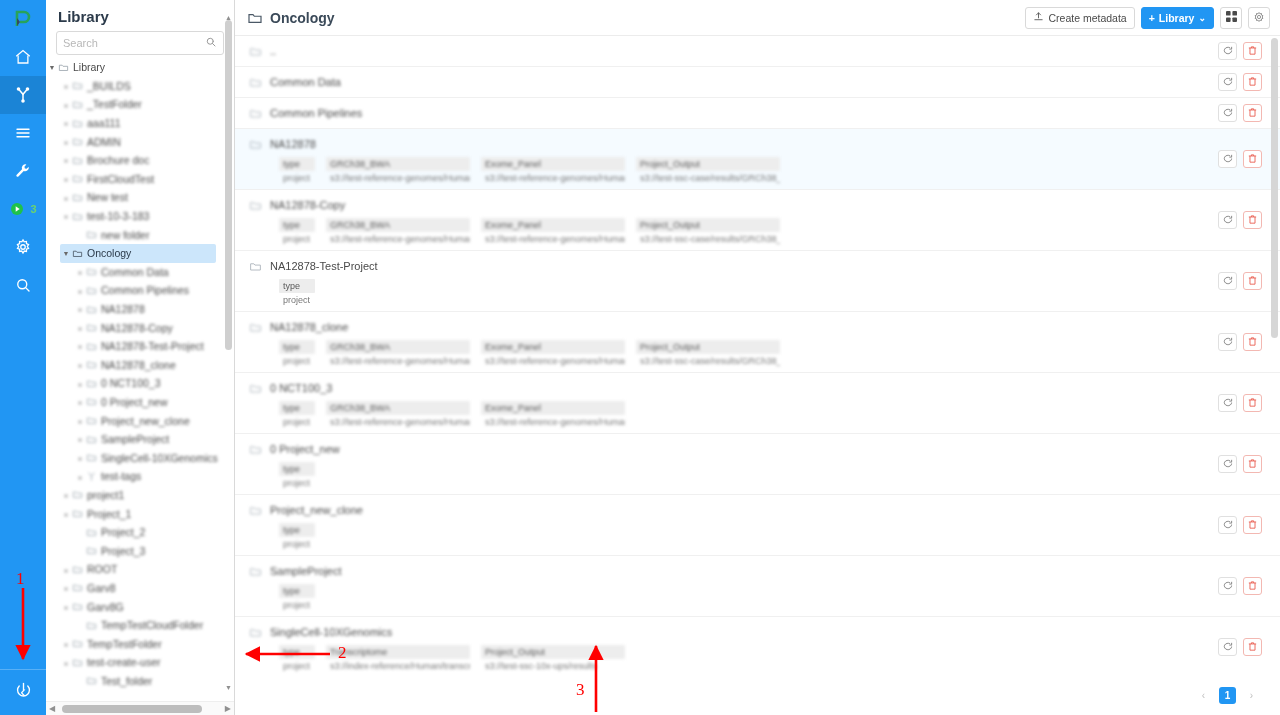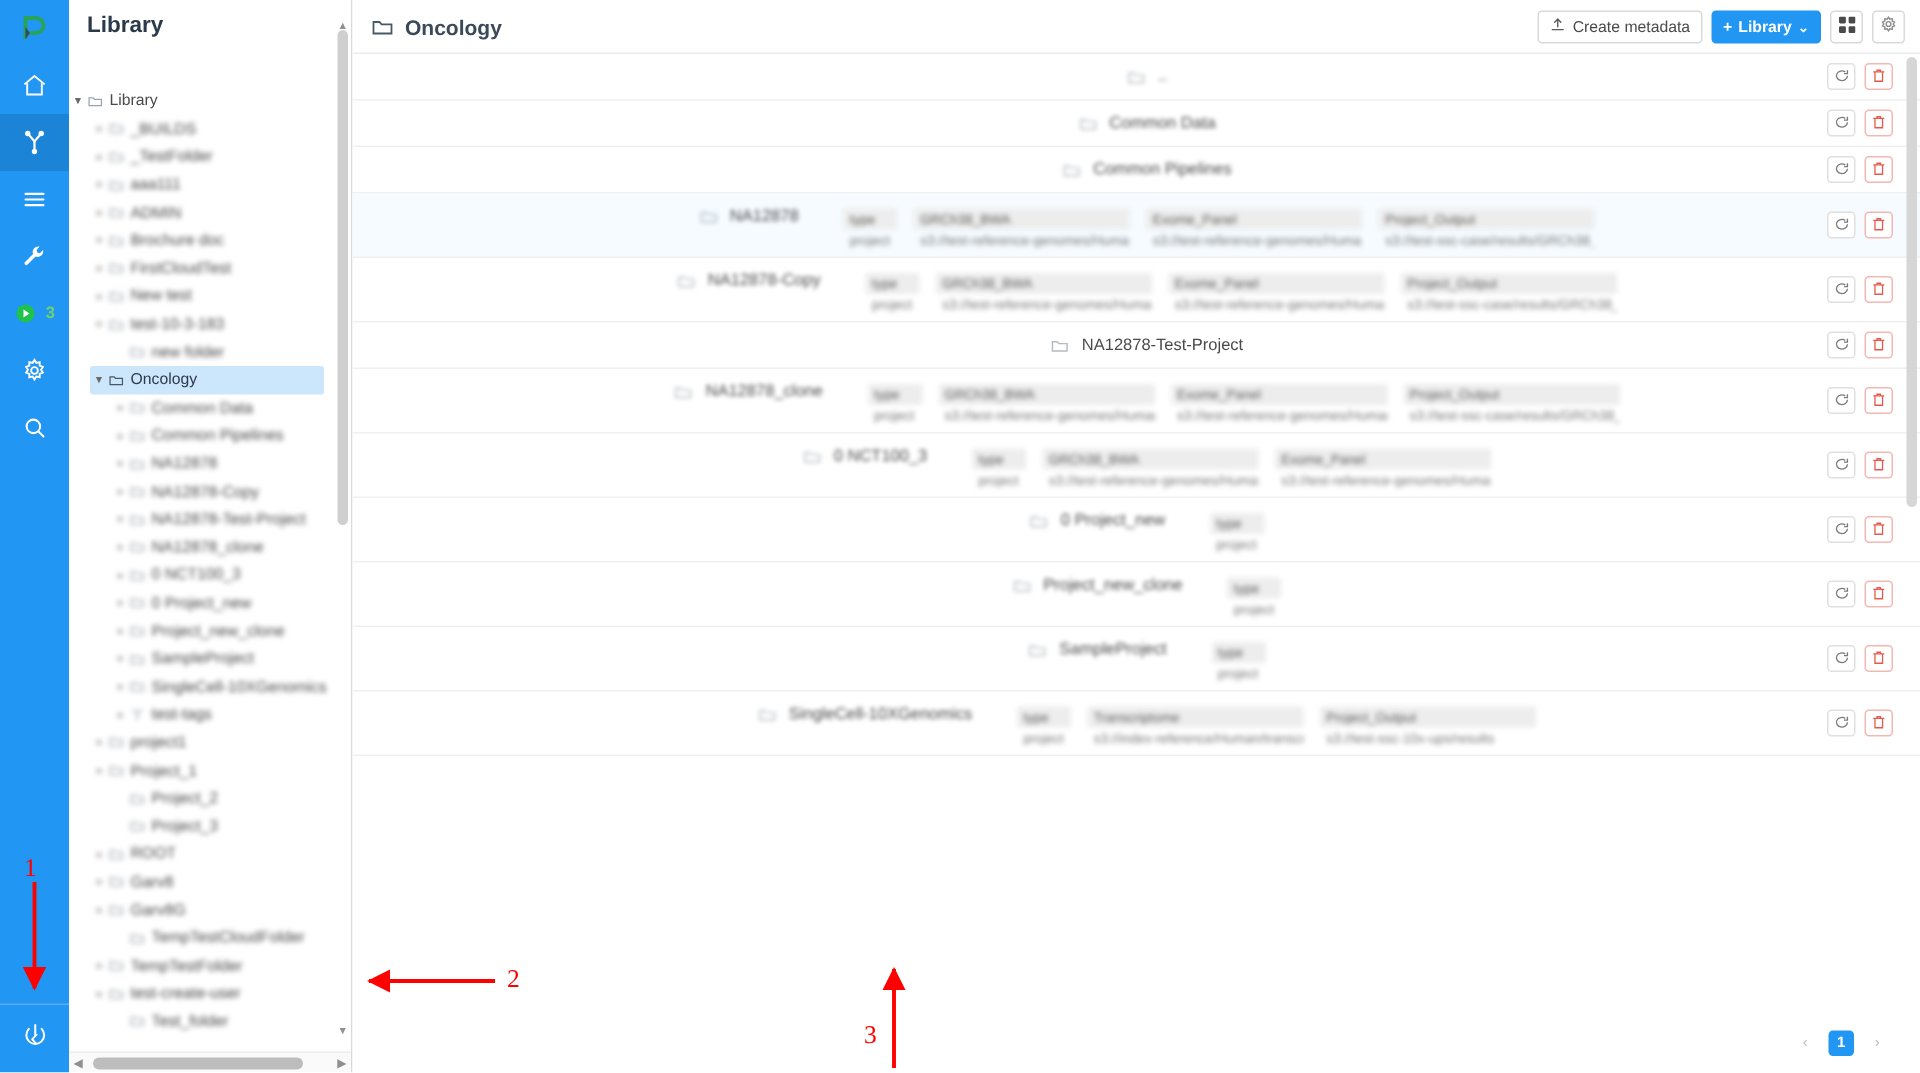--- a/index.html
+++ b/index.html
@@ -75,21 +75,21 @@
     height: 22px; border: 1px solid #d9d9d9; border-radius: 3px; background: #fff;
     font-size: 10.5px; color: #4a4a4a; display: flex; align-items: center; gap: 4px;
     padding: 0 7px; font-family: "Liberation Sans", sans-serif; white-space: nowrap;
   }
   .btn-primary { background: #2196f3; border-color: #2196f3; color: #fff; font-weight: 600; }
   .btn-icon { width: 22px; padding: 0; justify-content: center; }
 
   .list { flex: 1 1 auto; overflow: hidden; position: relative; }
   .row {
     border-bottom: 1px solid #f0f0f0; padding: 6px 0 6px 14px; position: relative;
-    display: flex; flex-direction: row; justify-content: center;
+    display: flex; flex-direction: column; justify-content: center;
   }
   .row.hl { background: #f5fbff; }
   .row-top { display: flex; align-items: center; height: 18px; }
   .row-top .ficon { margin-right: 8px; display: flex; align-items: center; opacity: .75; }
   .row-name { font-size: 11px; color: #4a4a4a; white-space: nowrap; }
   .chips { display: flex; gap: 11px; margin: 4px 0 0 30px; }
   .chip { min-width: 36px; }
   .chip .k {
     background: #ededed; color: #5a5a5a; font-size: 9px; padding: 2px 4px;
     border-radius: 1px; display: block; white-space: nowrap; overflow: hidden;
@@ -209,20 +209,31 @@
         </svg>
       </span>
     </div>
     <div class="rail-collapse">
       <span>‹</span>
     </div>
   </div>
 
   <div class="library">
     <div class="lib-title">Library</div>
+    <div class="lib-search-wrap">
+      <div class="lib-search">
+        <input type="text" placeholder="Search" style="">
+        <span>
+          <svg width="12" height="12" viewBox="0 0 24 24" fill="none" stroke="#9a9a9a" stroke-width="2" stroke-linecap="round">
+            <circle cx="10.5" cy="10.5" r="6"></circle>
+              <path d="M15 15 L20 20"></path>
+          </svg>
+        </span>
+      </div>
+    </div>
 
     <div class="tree" id="tree">
         <div class="tnode" style="margin-left: 0px; width: 170px;">
           <span class="caret">▼</span>
           <span class="ficon">
             <svg width="11" height="11" viewBox="0 0 24 24" fill="none" stroke="#9aa4ad" stroke-width="1.8">
               <path d="M3 7 H9 L11 9.4 H21 V18.5 H3 Z"></path>
             </svg>
           </span>
           <span class="lbl">Library</span>
@@ -750,20 +761,26 @@
         </div>
         <div class="row">
           <div class="row-top">
             <span class="ficon">
               <svg width="13" height="13" viewBox="0 0 24 24" fill="none" stroke="#9aa4ad" stroke-width="1.8">
                 <path d="M3 7 H9 L11 9.4 H21 V18.5 H3 Z"></path>
               </svg>
             </span>
             <span class="row-name">NA12878-Test-Project</span>
           </div>
+          <div class="chips">
+            <div class="chip w-sm">
+              <span class="k">type</span>
+              <span class="v">project</span>
+            </div>
+          </div>
           <div class="row-actions">
             <button class="act">
               <span><svg width="11" height="11" viewBox="0 0 24 24" fill="none" stroke="#7a7a7a" stroke-width="1.9">
                   <path d="M21 12a8 7 0 1 1-3.2-5.6"></path>
                   <path d="M21 4 L21 9 L16 9"></path>
                 </svg></span>
             </button>
             <button class="act danger">
               <span><svg width="11" height="11" viewBox="0 0 24 24" fill="none" stroke="#e8584a" stroke-width="1.9">
                   <path d="M4 6.5 H20"></path>

